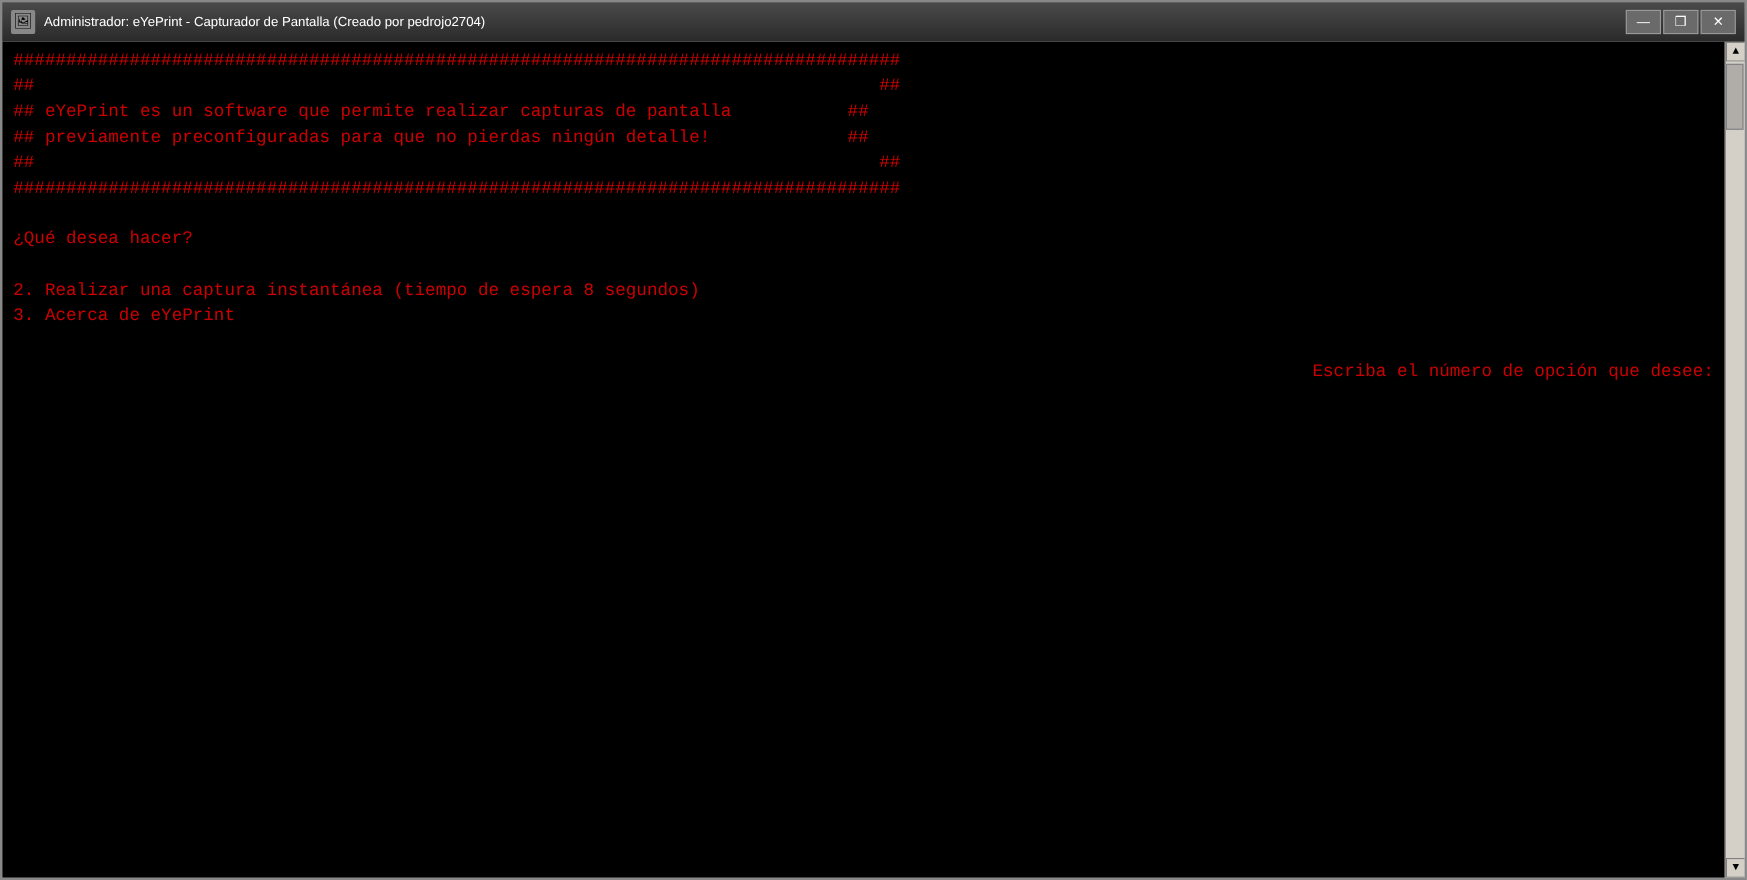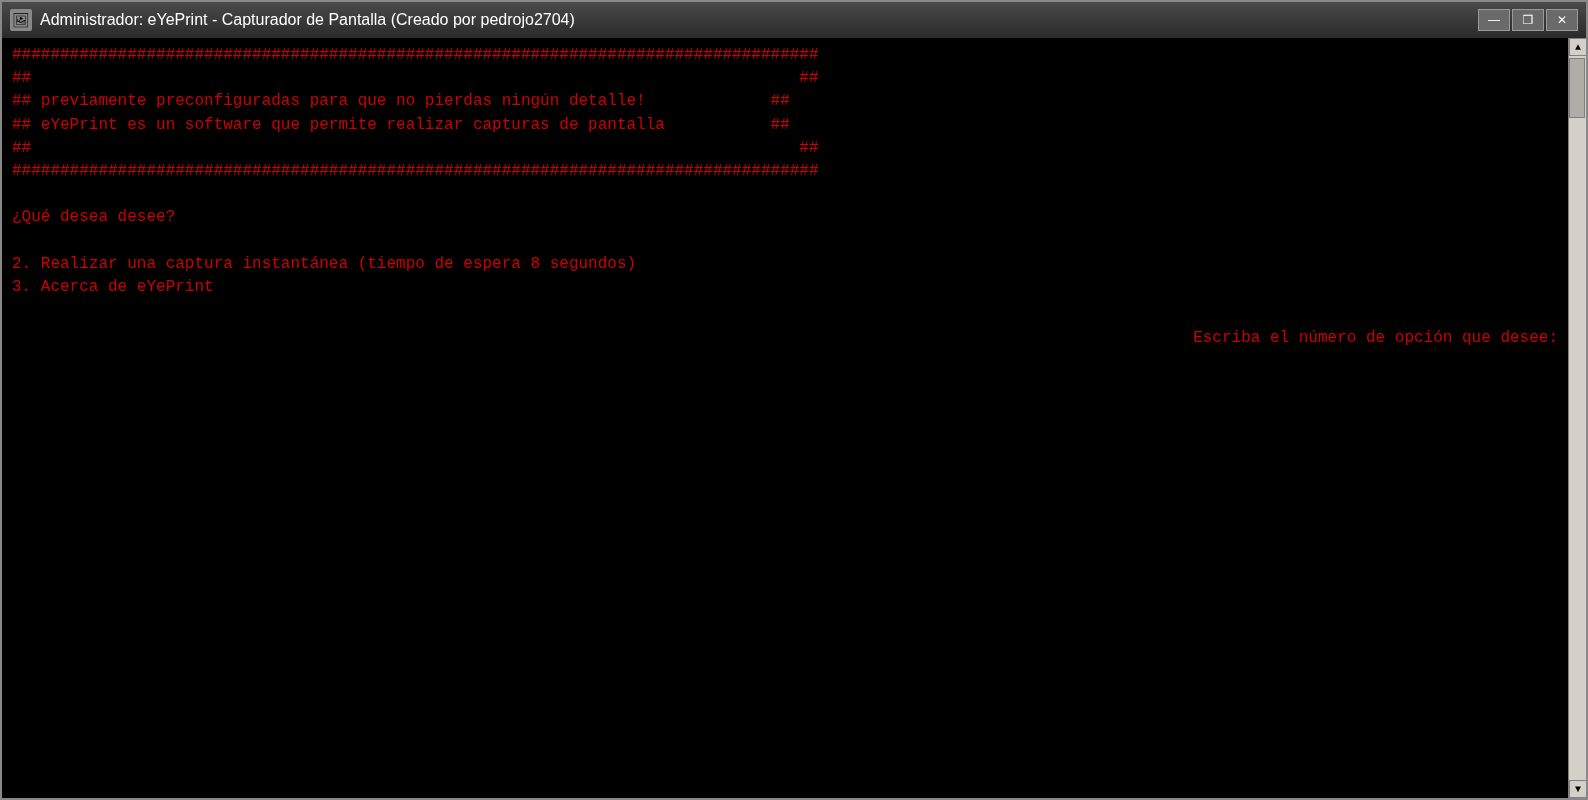--- a/index.html
+++ b/index.html
@@ -46,21 +46,21 @@
       background: #888;
       border-radius: 2px;
       display: flex;
       align-items: center;
       justify-content: center;
       font-size: 14px;
     }
 
     .title-text {
       color: #ffffff;
-      font-size: 16px;
+      font-size: 12px;
       font-family: 'Segoe UI', Arial, sans-serif;
       font-weight: 400;
     }
 
     .title-buttons {
       display: flex;
       gap: 2px;
     }
 
     .title-btn {
@@ -165,26 +165,26 @@
       <button class="title-btn">—</button>
       <button class="title-btn">❒</button>
       <button class="title-btn close">✕</button>
     </div>
   </div>
 
   <div class="window-body">
     <div class="terminal">
       <div class="hash-line">####################################################################################</div>
       <div class="hash-line">##                                                                                ##</div>
+      <div class="hash-line">## eYePrint es un software que permite realizar capturas de pantalla           ##</div>
       <div class="hash-line">## previamente preconfiguradas para que no pierdas ningún detalle!             ##</div>
-      <div class="hash-line">## eYePrint es un software que permite realizar capturas de pantalla           ##</div>
       <div class="hash-line">##                                                                                ##</div>
       <div class="hash-line">####################################################################################</div>
       <div class="empty-line"></div>
-      <div class="content-text">¿Qué desea desee?</div>
+      <div class="content-text">¿Qué desea hacer?</div>
       <div class="empty-line"></div>
       <div class="content-text">2. Realizar una captura instantánea (tiempo de espera 8 segundos)</div>
       <div class="content-text">3. Acerca de eYePrint</div>
       <div class="empty-line"></div>
       <div class="prompt-line">Escriba el número de opción que desee:</div>
     </div>
     <div class="scrollbar">
       <div class="scrollbar-btn">▲</div>
       <div class="scrollbar-track">
         <div class="scrollbar-thumb"></div>

